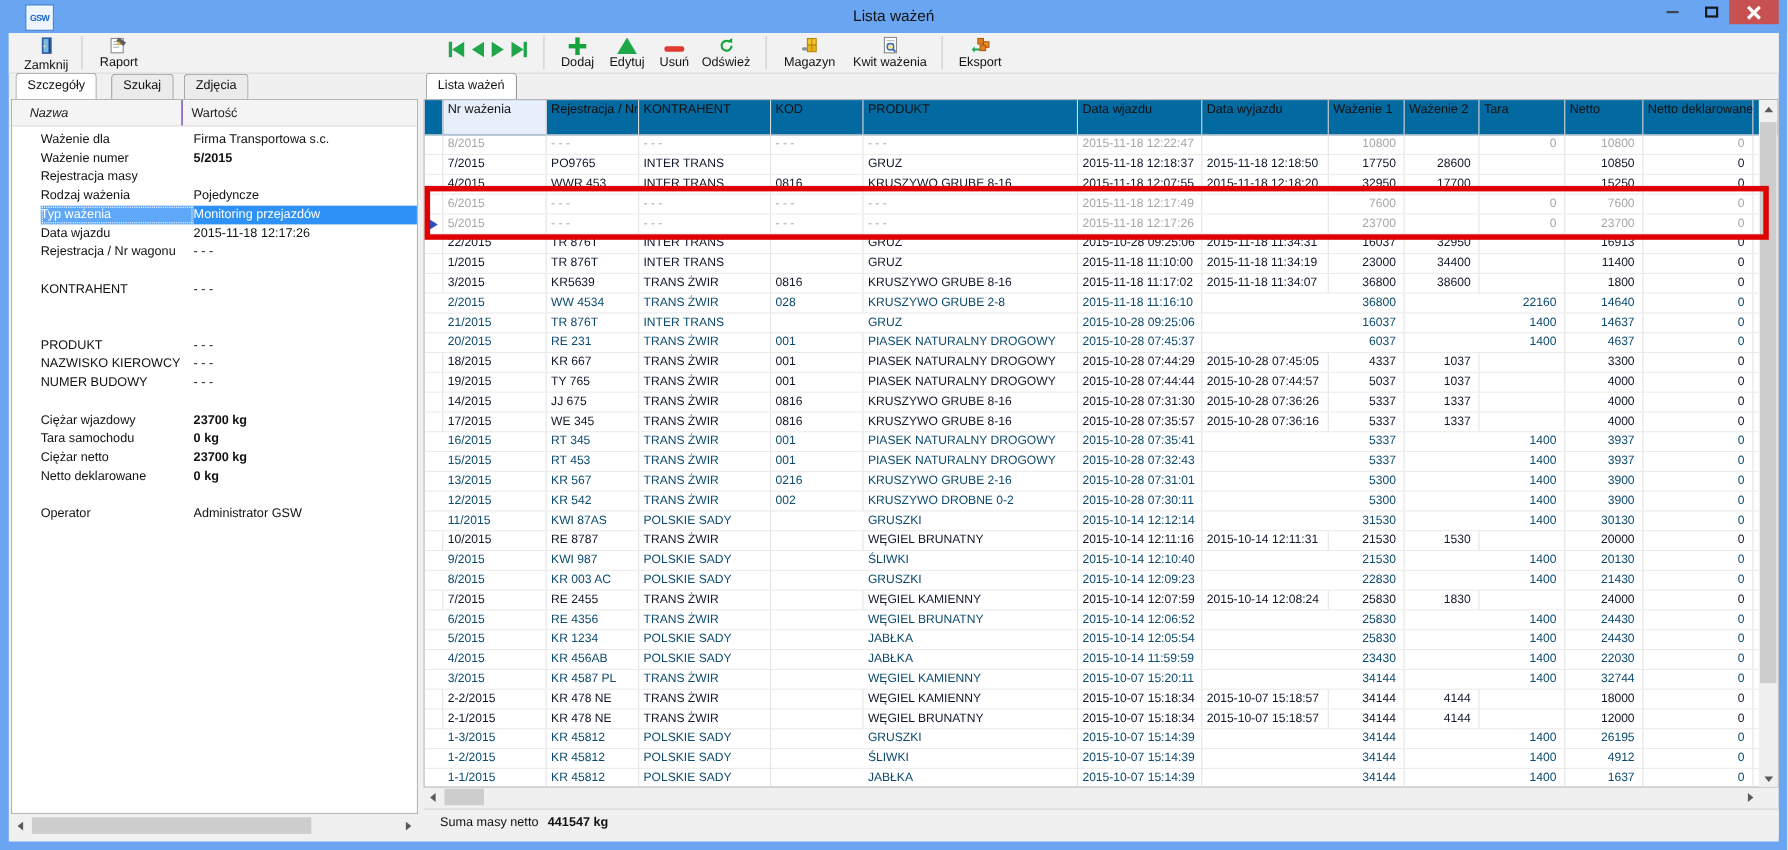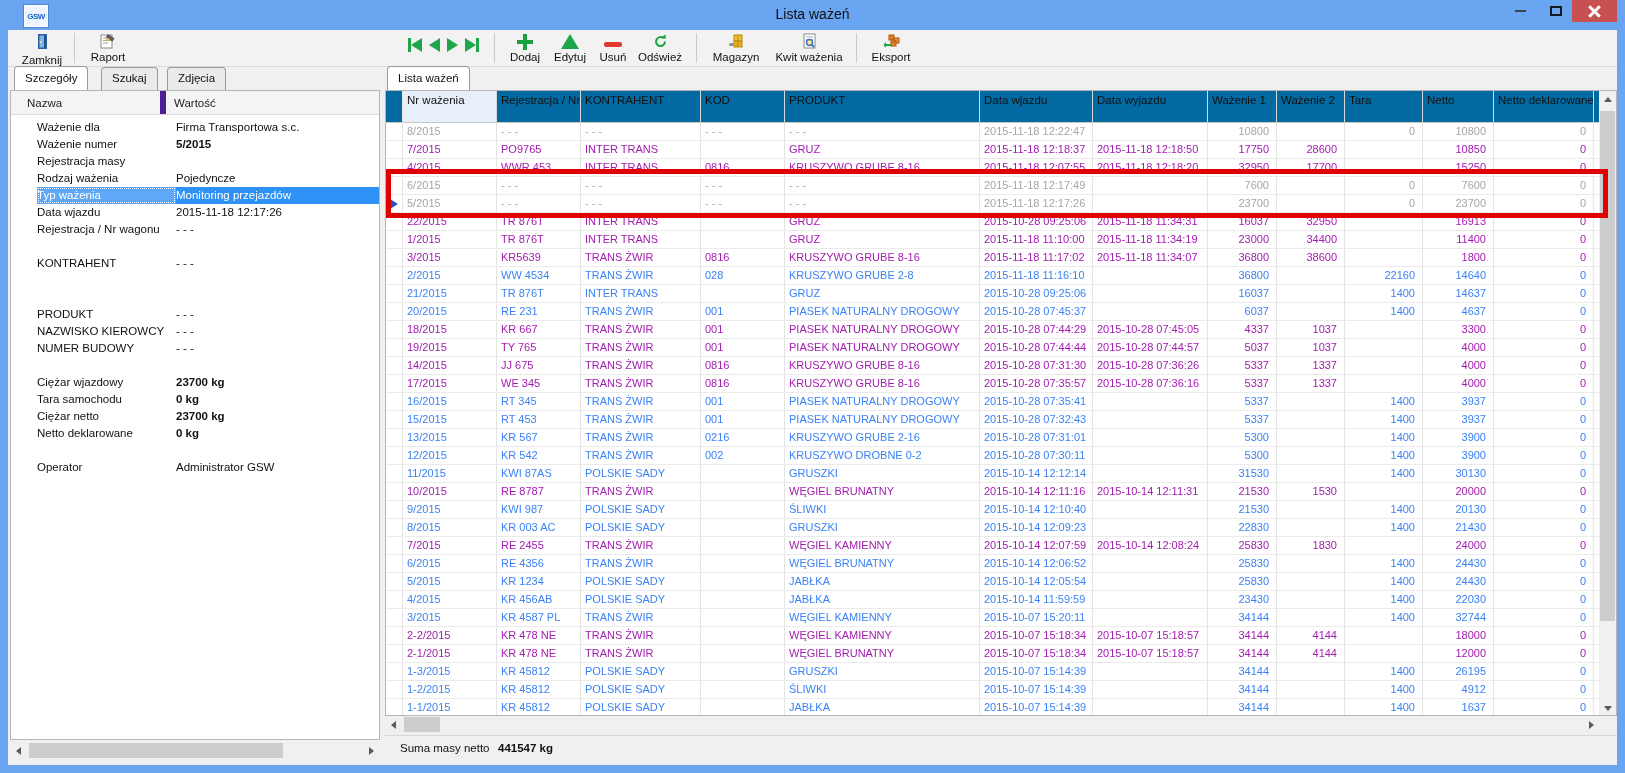--- a/index.html
+++ b/index.html
@@ -43,21 +43,21 @@
   .bar { width:3px; height:14px; background:#1FA54A; }
 
   
   .tab { position:absolute; top:37px; height:23px; padding:4px 10px 0 10px; font-size:11.5px; color:#111;
          background:#EBEBEB; border:1px solid #9A9A9A; border-bottom:none; border-radius:4px 4px 0 0; z-index:3; }
   .tab.active { background:#FFFFFF; height:24px; top:36px; padding-top:5px; }
 
   
   .left-box { position:absolute; left:2px; top:60px; width:370px; height:650px; background:#fff; border:1px solid #B5B5B5; z-index:1; }
   .dheader { display:flex; height:24px; line-height:24px; background:#F4F4F4; border-bottom:1px solid #DDD; font-size:11.5px; color:#222; }
-  .dheader .h1 { width:155px; padding-left:16px; border-right:6px solid #4c1d95; }
+  .dheader .h1 { width:155px; padding-left:16px; border-right:1px solid #4c1d95;font-style:italic; }
   .dheader .h2 { flex:1; padding-left:8px; }
   .drows { padding-top:4px; }
   .drow { display:flex; height:17px; line-height:17px; font-size:11.5px; color:#111; padding-left:26px; }
   .dlabel { width:139px; white-space:nowrap; overflow:hidden; }
   .dvalue { flex:1; white-space:nowrap; overflow:hidden; padding-left:0; }
   .dvalue.b { font-weight:bold; }
   .drow.sel .dlabel { background:#5FA8F7; color:#fff; outline:1px dotted #fff; outline-offset:-2px; }
   .drow.sel .dvalue { background:#2E91F5; color:#fff; }
 
   
@@ -72,23 +72,23 @@
   .thumb-v { position:absolute; left:1px; width:15px; background:#CDCDCD; }
 
   
   .table-box { position:absolute; left:377px; top:60px; width:1232px; height:626px; background:#fff; border:1px solid #B5B5B5; z-index:1; overflow:hidden; }
   .thead { display:flex; height:32px; border-bottom:1px solid #C9C9C9; background:#0369a1; }
   .hcell { font-size:11.5px; color:#111; padding:3px 4px 0 4px; border-right:1px solid #D8D8D8; white-space:nowrap; overflow:hidden; }
   .hcell.first { background:#E7EFFA; }
   .trow { display:flex; height:18px; line-height:17px; border-bottom:1px solid #EBEBEB; }
   .cell { font-size:11px; padding:0 4px; border-right:1px solid #E4E4E4; white-space:nowrap; overflow:hidden; }
   .cell.num { text-align:right; padding-right:7px; }
-  .trow.blue { color:#3b82f6; }
+  .trow.blue { color:#0c4a6e;align-items:center; }
   .trow.gray { color:#A6A6A6; }
-  .trow.black { color:#a21caf; }
+  .trow.black { color:#0f172a; }
   .gutter { width:17px; border-right:1px solid #E4E4E4; position:relative; }
   .gutter.ptr::after { content:""; position:absolute; left:4px; top:4px; width:0; height:0;
        border-top:5px solid transparent; border-bottom:5px solid transparent; border-left:8px solid #2B4FBF; }
   .c0{width:94px}.c1{width:84px}.c2{width:120px}.c3{width:84px}.c4{width:195px}
   .c5{width:113px}.c6{width:115px}.c7{width:69px}.c8{width:68px}.c9{width:78px}
   .c10{width:71px}.c11{width:100px}
 
   
   .footer { position:absolute; left:377px; top:705px; width:1232px; height:25px; border-top:1px solid #D6D6D6; background:#F0F0F0; font-size:11.5px; color:#111; }
   .footer .lbl { position:absolute; left:15px; top:6px; }

